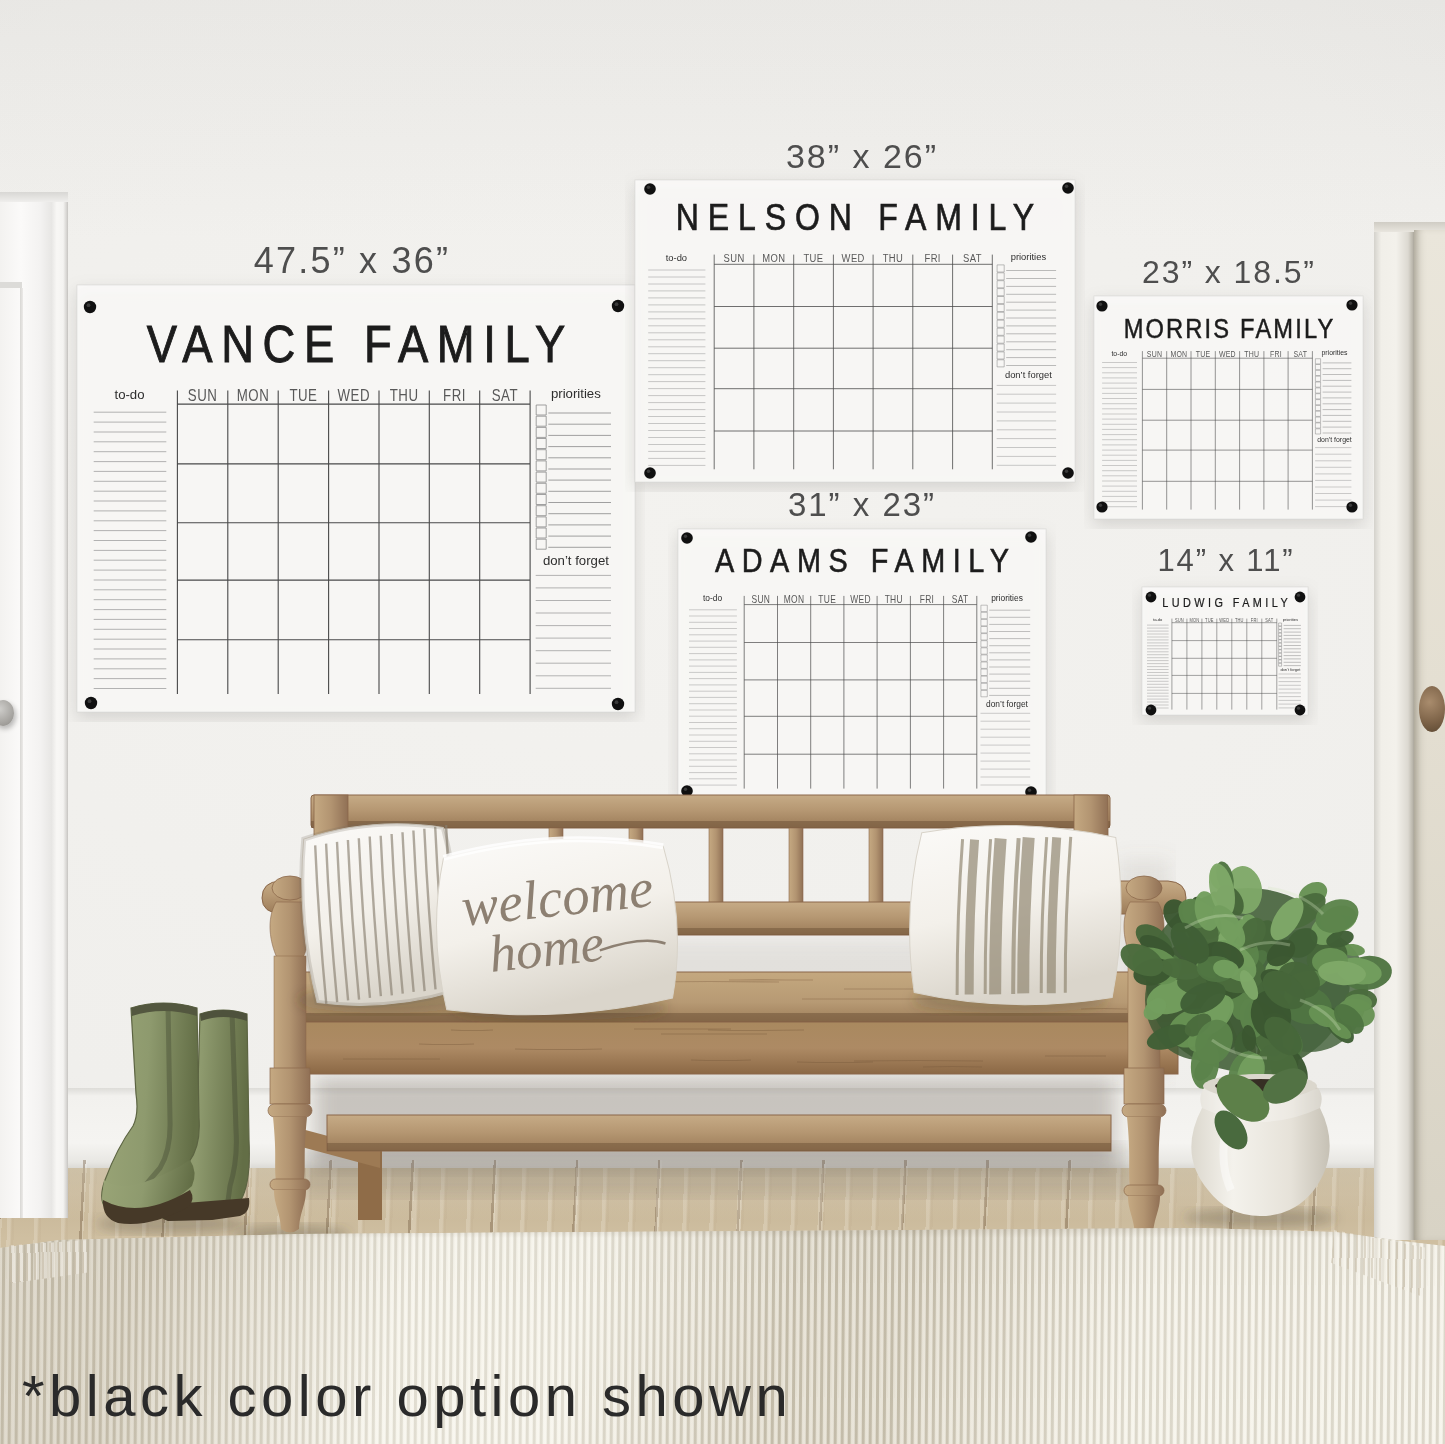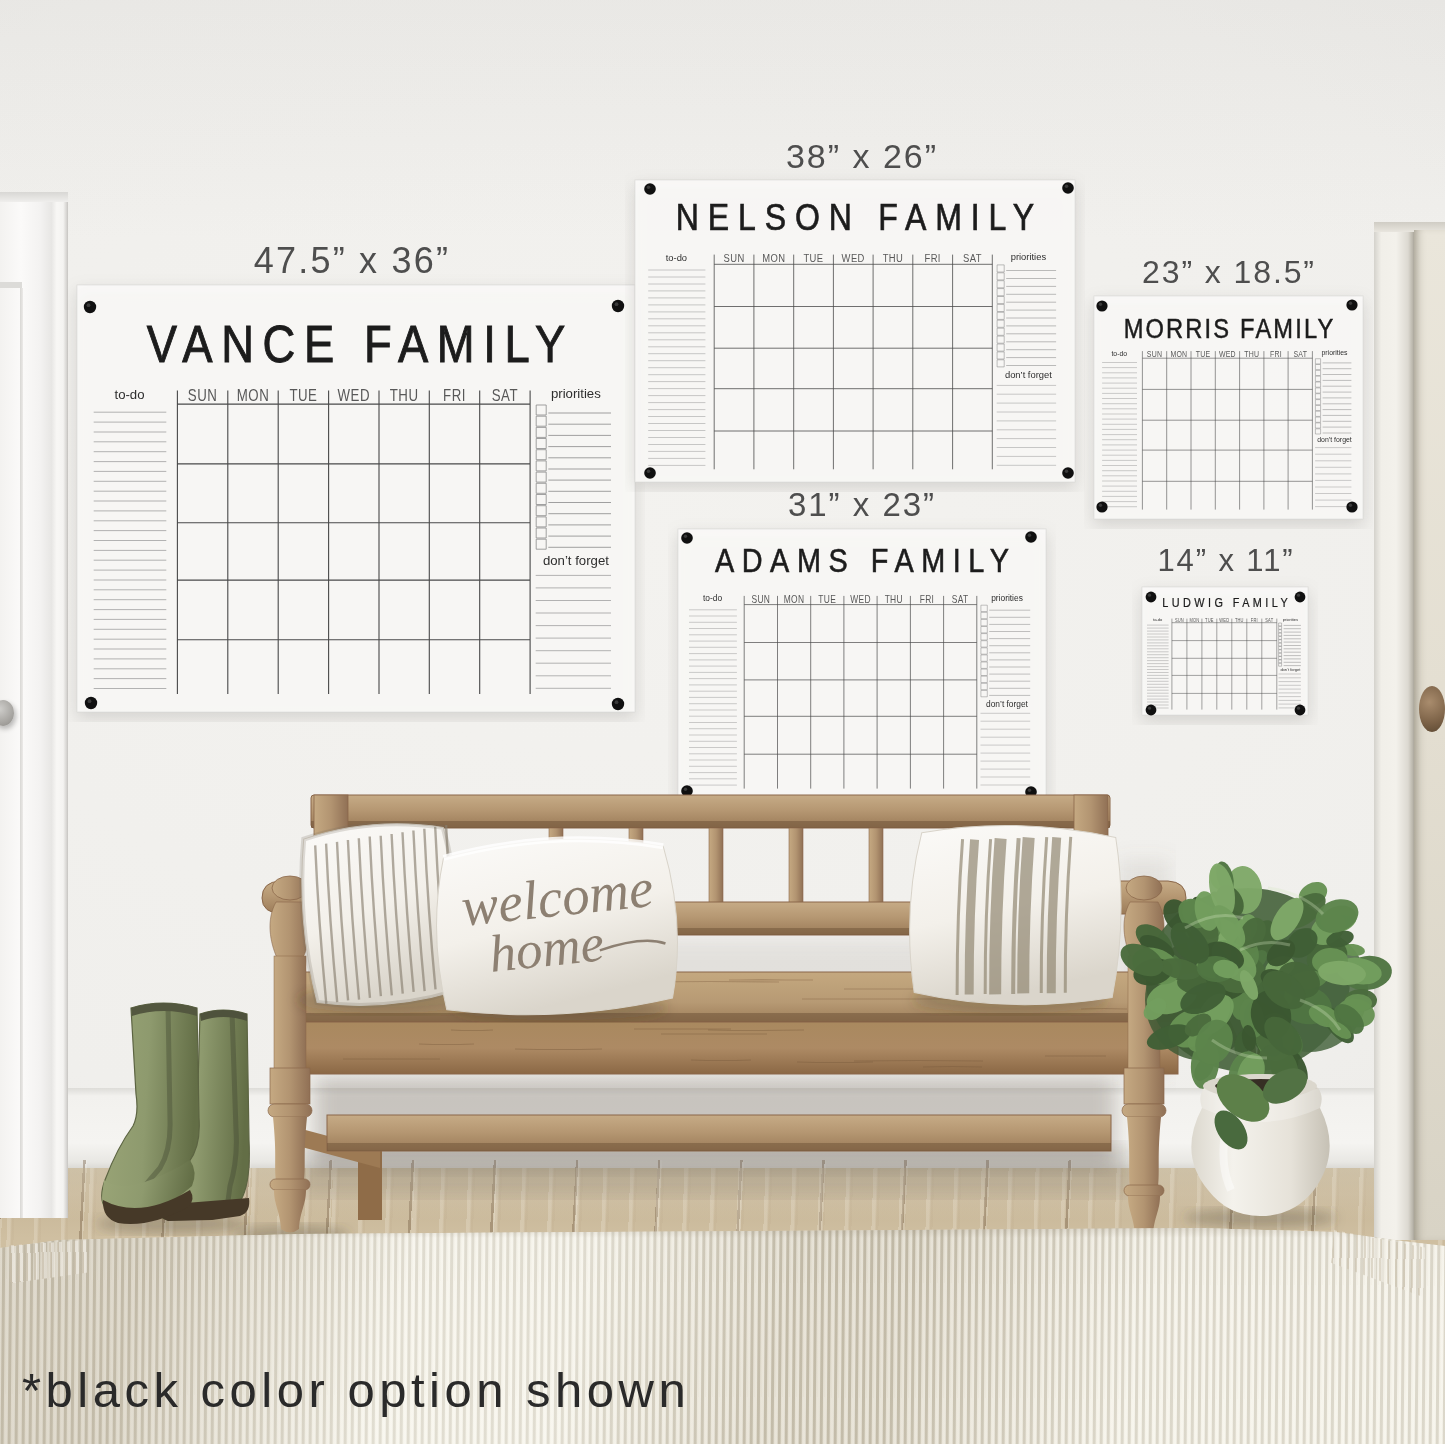--- a/index.html
+++ b/index.html
@@ -545,13 +545,13 @@
 <div class="abs" style="left:0;top:1222px;width:1445px;height:222px;opacity:.8;clip-path:polygon(0 26px,60px 18px,300px 12px,1200px 6px,1335px 10px,1410px 20px,1445px 24px,1445px 222px,0 222px);background:repeating-linear-gradient(90.5deg,rgba(252,250,244,0.75) 0 2px,rgba(152,143,121,0.55) 3px 5px,rgba(252,250,244,0.55) 6px 7px);"></div>
 
 <div class="abs" style="left:0;top:1222px;width:1445px;height:222px;clip-path:polygon(0 26px,60px 18px,300px 12px,1200px 6px,1335px 10px,1410px 20px,1445px 24px,1445px 222px,0 222px);background:linear-gradient(102deg,rgba(195,187,170,0.38) 0 10%,rgba(255,255,250,0.5) 28% 40%,rgba(200,193,177,0.22) 54% 62%,rgba(255,255,250,0.42) 78% 100%);"></div>
 
 <div class="abs" style="left:0;top:1222px;width:1445px;height:222px;clip-path:polygon(0 26px,60px 18px,300px 12px,1200px 6px,1335px 10px,1410px 20px,1445px 24px,1445px 222px,0 222px);background:linear-gradient(180deg,rgba(140,128,108,0.25) 0 4px,rgba(140,128,108,0) 16px);"></div>
 
 <div class="abs" style="left:1330px;top:1234px;width:95px;height:82px;opacity:.55;transform:rotate(5deg);background:repeating-linear-gradient(87deg,rgba(214,205,188,0) 0 3px,rgba(200,190,170,0.95) 3px 5px,rgba(243,240,232,1) 5px 8px);clip-path:polygon(0 0,100% 12%,100% 72%,0 40%)"></div>
 
 <div class="abs" style="left:8px;top:1240px;width:80px;height:56px;opacity:.75;background:repeating-linear-gradient(88deg,rgba(210,200,182,0) 0 3px,rgba(200,190,171,0.85) 3px 5px,rgba(240,236,228,0.85) 5px 8px);clip-path:polygon(0 10%,100% 0,100% 58%,0 78%)"></div>
 
-<div class="abs" style="left:22px;top:1362px;width:900px;font-size:49px;letter-spacing:4.5px;color:#2a2a2a;">*black color option shown</div>
+<div class="abs" style="left:22px;top:1362px;width:900px;font-size:58px;letter-spacing:4.5px;color:#2a2a2a;">*black color option shown</div>
 </div>
 </body></html>

